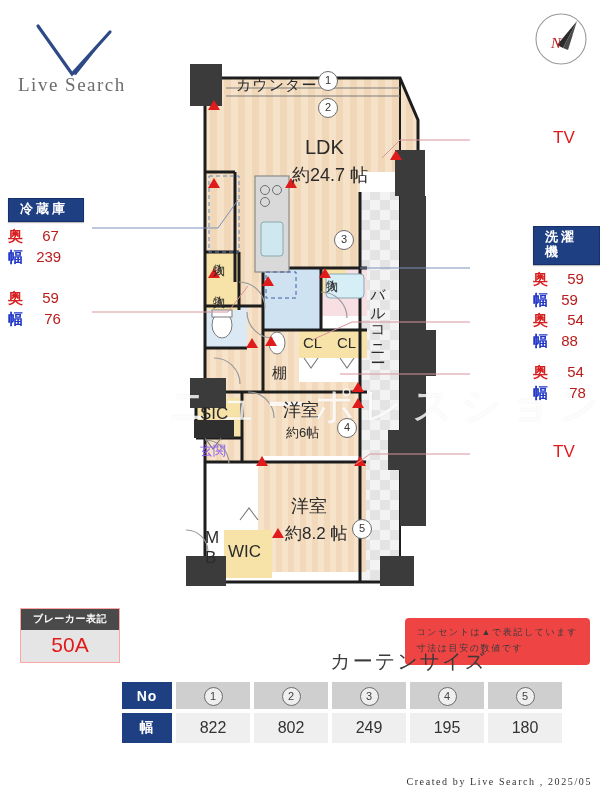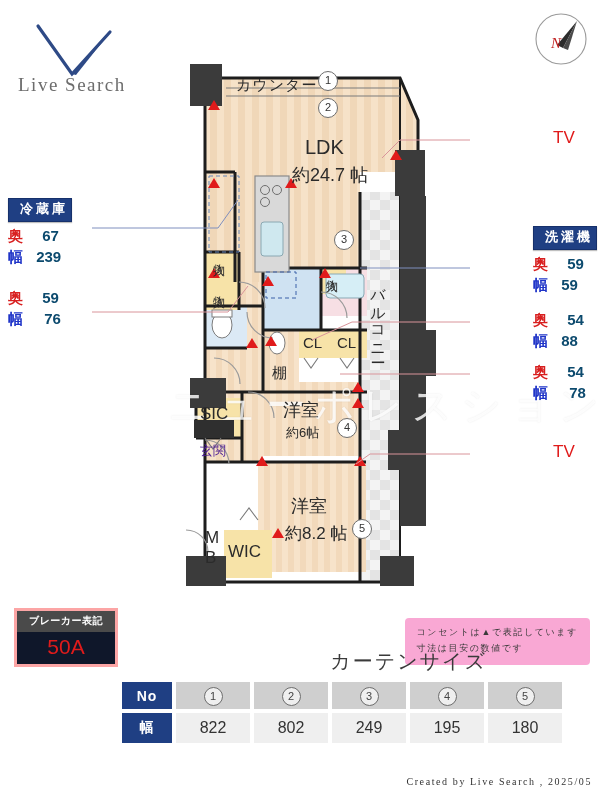--- a/index.html
+++ b/index.html
@@ -23,40 +23,40 @@
   
   #compass{right:8px;top:8px;width:62px;height:62px;}
 
   
   #plan{left:0;top:0;width:600px;height:600px;}
 
   
   .chip{
     background:#1f3f83;color:#fff;border:1px solid #16306b;
     font-size:13px;font-weight:bold;letter-spacing:3px;
-    padding:3px 3px 4px 11px;display:inline-block;line-height:1.15;
+    padding:3px 15px 4px 11px;display:inline-block;line-height:1.15;
     box-shadow:0 1px 1px rgba(0,0,0,.25);
   }
   .dimrow{font-size:15px;line-height:1.38;white-space:nowrap;}
   .dimrow .k{color:#d81f1f;font-weight:bold;letter-spacing:1px;}
-  .dimrow .v{color:#0c4a6e;font-weight:bold;}
+  .dimrow .v{color:#b91c1c;font-weight:normal;}
   .dimrow .k.w{color:#1f34c8;}
   .tvlab{color:#e01b1b;font-size:17px;font-family:"Liberation Sans",sans-serif;}
 
   
-  #breaker{left:14px;top:608px;width:98px;border:3px solid #fca5a5;background:#0f172a;}
+  #breaker{left:20px;top:608px;width:98px;border:1px solid #fca5a5;background:#e5e5e5;}
   #breaker .bh{
     background:#4a4a4a;color:#fff;font-size:10px;letter-spacing:.5px;
     text-align:center;padding:3px 0 4px;font-weight:bold;
   }
   #breaker .bv{color:#e01b1b;font-size:21px;text-align:center;padding:3px 0 5px;}
 
   
   #note{
-    right:10px;top:618px;background:#f9a8d4;border-radius:4px;
+    right:10px;top:618px;background:#ef4444;border-radius:4px;
     padding:7px 12px 8px;color:#3a3a3a;font-size:9px;
     letter-spacing:1.6px;line-height:1.75;
   }
 
   
   #ctitle{left:0;top:648px;width:487px;text-align:right;font-size:20px;color:#3a3a3a;letter-spacing:2px;}
   #ctable{left:118px;top:678px;border-collapse:separate;border-spacing:4px 4px;}
   #ctable th,#ctable td{padding:0;margin:0;}
   #ctable .hd{
     background:#1f3f83;color:#fff;font-size:14px;font-weight:bold;
@@ -237,21 +237,21 @@
   <div class="abs" style="left:210px;top:254px;font-size:12px;color:#2b2b2b;writing-mode:vertical-rl;">物入</div>
   <div class="abs" style="left:210px;top:286px;font-size:12px;color:#2b2b2b;writing-mode:vertical-rl;">物入</div>
   <div class="abs" style="left:323px;top:270px;font-size:12px;color:#2b2b2b;writing-mode:vertical-rl;">物入</div>
 
   <div class="abs" style="left:303px;top:334px;font-size:15px;color:#2b2b2b;">CL</div>
   <div class="abs" style="left:337px;top:334px;font-size:15px;color:#2b2b2b;">CL</div>
 
   <div class="abs" style="left:272px;top:364px;font-size:15px;color:#2b2b2b;">棚</div>
 
   <div class="abs" style="left:200px;top:404px;font-size:17px;color:#2b2b2b;">SIC</div>
-  <div class="abs" style="left:200px;top:442px;font-size:13px;color:#4c1d95;">玄関</div>
+  <div class="abs" style="left:200px;top:442px;font-size:13px;color:#8b5cf6;">玄関</div>
 
   <div class="abs" style="left:283px;top:398px;font-size:18px;color:#2b2b2b;">洋室</div>
   <div class="abs" style="left:286px;top:424px;font-size:13px;color:#2b2b2b;">約6帖</div>
 
   <div class="abs" style="left:291px;top:494px;font-size:18px;color:#2b2b2b;">洋室</div>
   <div class="abs" style="left:285px;top:522px;font-size:17px;color:#2b2b2b;">約8.2 帖</div>
 
   <div class="abs" style="left:205px;top:528px;font-size:17px;color:#2b2b2b;">M</div>
   <div class="abs" style="left:205px;top:548px;font-size:17px;color:#2b2b2b;">B</div>
   <div class="abs" style="left:228px;top:542px;font-size:17px;color:#2b2b2b;">WIC</div>

